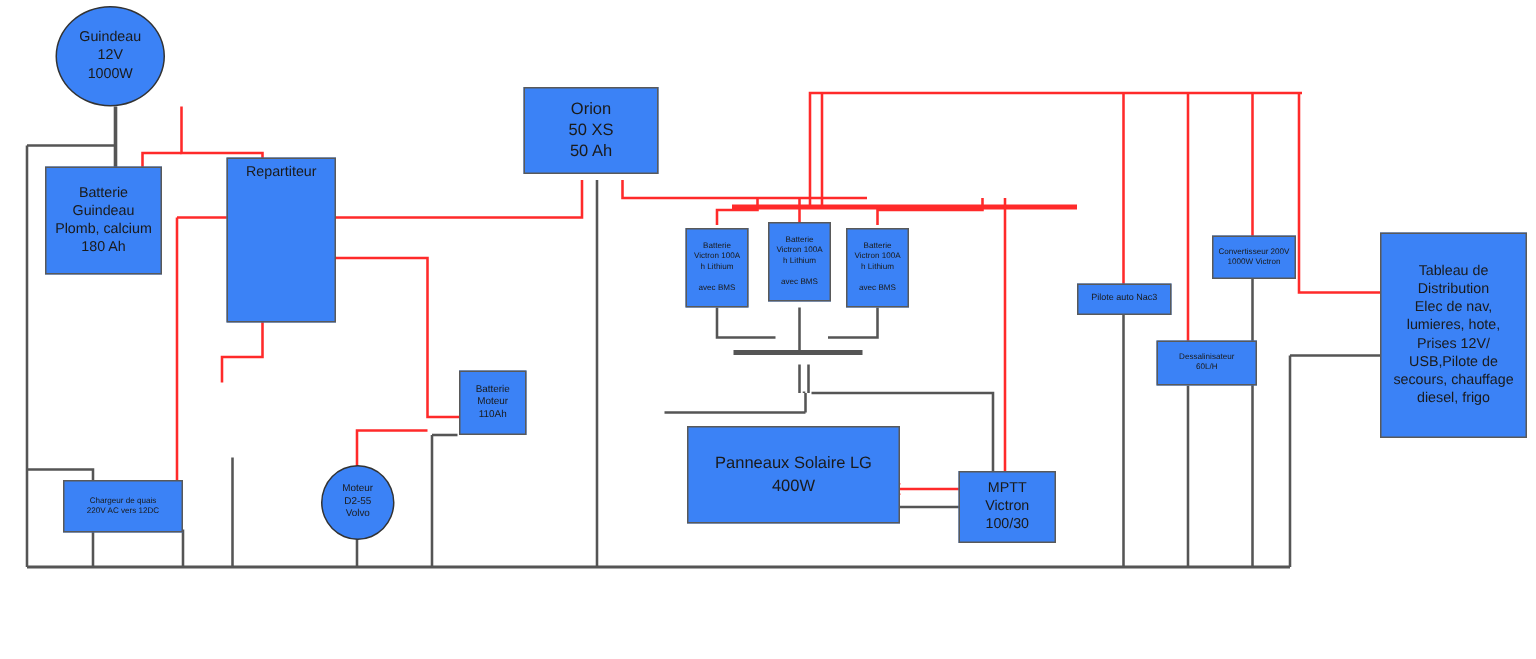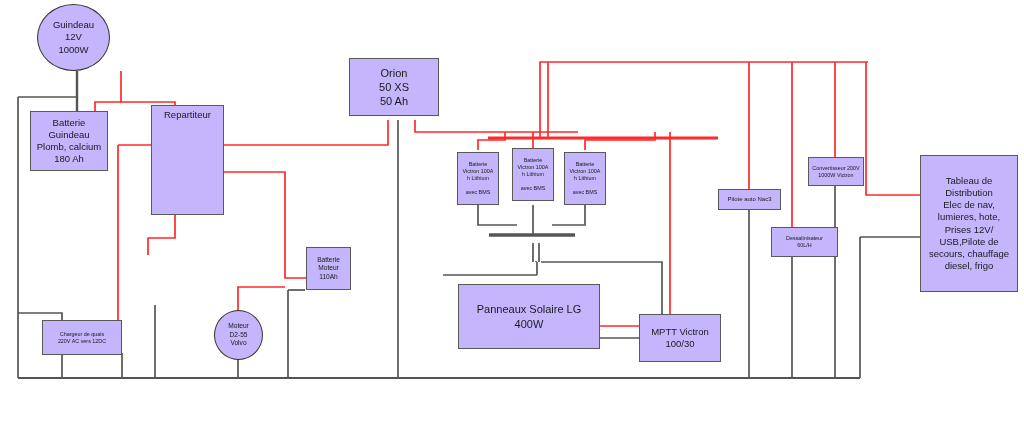--- a/index.html
+++ b/index.html
@@ -2,21 +2,21 @@
 <html><head>
 <meta charset="utf-8">
 <style>
   html,body{margin:0;padding:0;background:#ffffff;}
   body{width:1024px;height:439px;overflow:hidden;
        font-family:"Liberation Sans","DejaVu Sans",sans-serif;color:#1a1a1a;}
   #canvas{position:relative;width:1024px;height:439px;background:#fff;}
   svg#wires{position:absolute;left:0;top:0;width:1024px;height:439px;}
 
   .node{position:absolute;box-sizing:border-box;display:flex;align-items:center;
-        justify-content:center;text-align:center;background:#c4b5fd;}
+        justify-content:center;text-align:center;background:#3b82f6;}
   .box{border:1.6px solid #595959;}
   .circle{border:1.6px solid #333;border-radius:50%;}
   .node .lbl{line-height:1.28;padding:0 3px;white-space:pre-line;}
   .f12{font-size:11px;}
   .f10{font-size:9.5px;}
   .f8 {font-size:6.6px;}
   .f7 {font-size:6.0px;}
   .f6 {font-size:5.4px;}
 </style>
 </head>
@@ -130,21 +130,21 @@
       </g>
     </g>
   </svg>
 
   <div class="node circle" style="left:37px;top:4px;width:73px;height:67px;">
     <span class="lbl f10">Guindeau
 12V
 1000W</span>
   </div>
 
-  <div class="node box" style="left:30px;top:111px;width:78px;height:60px;">
+  <div class="node box" style="left:30px;top:111px;width:78px;height:72px;">
     <span class="lbl f10">Batterie
 Guindeau
 Plomb, calcium
 180 Ah</span>
   </div>
 
   <div class="node box" style="left:151px;top:105px;width:73px;height:110px;align-items:flex-start;">
     <span class="lbl f10" style="padding-top:3px;">Repartiteur</span>
   </div>
 
@@ -192,21 +192,21 @@
 h Lithium
 
 avec BMS</span>
   </div>
 
   <div class="node box" style="left:458px;top:284px;width:142px;height:65px;">
     <span class="lbl f12">Panneaux Solaire LG
 400W</span>
   </div>
 
-  <div class="node box" style="left:639px;top:314px;width:82px;height:48px;">
+  <div class="node box" style="left:639px;top:314px;width:65px;height:48px;">
     <span class="lbl f10">MPTT Victron
 100/30</span>
   </div>
 
   <div class="node box" style="left:718px;top:189px;width:63px;height:21px;">
     <span class="lbl f7">Pilote auto Nac3</span>
   </div>
 
   <div class="node box" style="left:771px;top:227px;width:67px;height:30px;">
     <span class="lbl f6">Dessalinisateur

